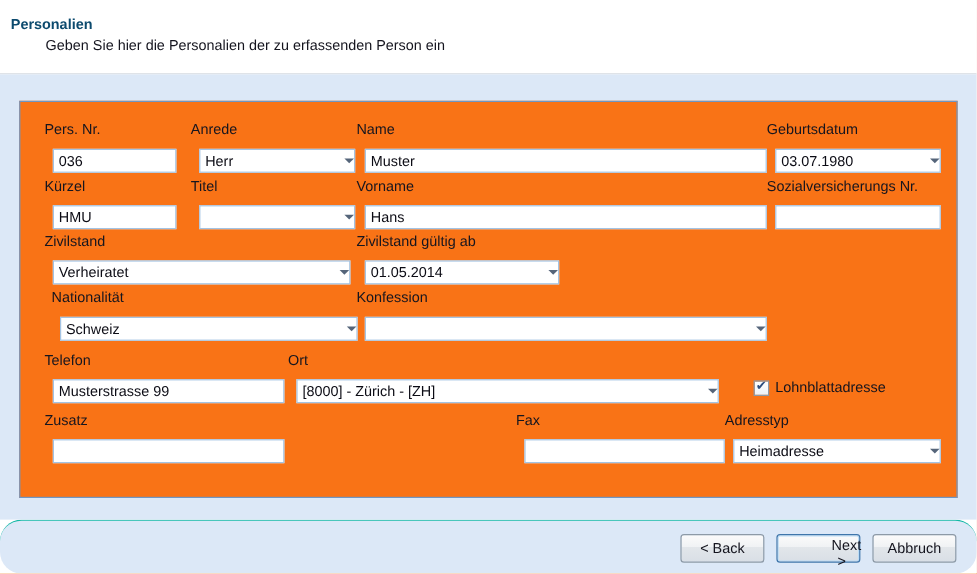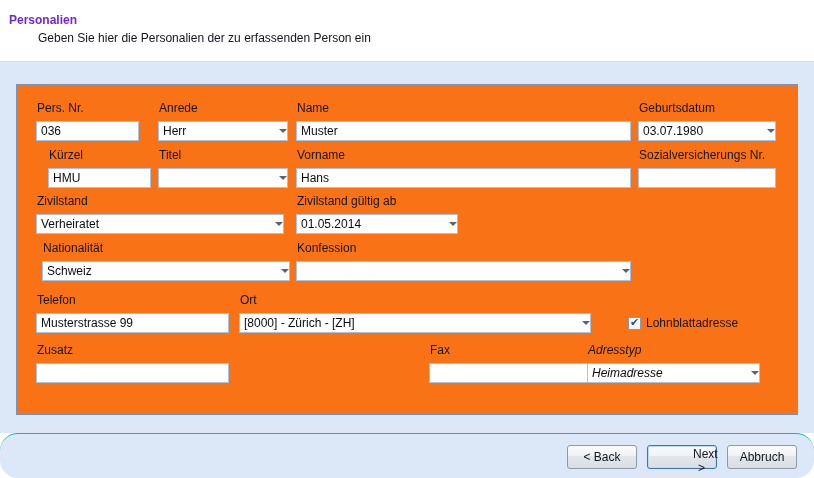--- a/index.html
+++ b/index.html
@@ -1,30 +1,30 @@
 <!DOCTYPE html>
 <html><head>
 <meta charset="utf-8">
 <style>
   html,body{margin:0;padding:0;}
   body{font-family:"Liberation Sans", sans-serif; font-size:12px; color:#14141e;}
   #page{position:relative; width:814px; height:478px; background:#ffffff; overflow:hidden;}
 
   
   #header{position:absolute; left:0; top:0; width:814px; height:62px; background:#ffffff; border-bottom:1px solid #d8dde3; box-sizing:border-box;}
-  #wizard-title{position:absolute; left:9px; top:13px; font-weight:bold; color:#6d28d9;}
+  #wizard-title{position:absolute; left:9px; top:13px; font-weight:bold; color:#0c4a6e;}
   #wizard-subtitle{position:absolute; left:38px; top:31px; color:#14141e;}
 
   
   #content{position:absolute; left:0; top:62px; width:814px; height:371px; background:#dce8f7;}
   #panel{position:absolute; left:16px; top:22px; width:782px; height:331px; border:1px solid #6f96c4; background:#f97316; box-sizing:border-box;}
 
   .field{position:absolute;}
   .flabel{height:15px; margin:0 0 5px 1px; white-space:nowrap; color:#15151f;}
-  .txt, .combo{display:block; width:100%; height:20px; box-sizing:border-box; border:1px solid #a3c3e3; background:#ffffff; font-family:"Liberation Sans", sans-serif; font-size:12px; color:#0b0b14; padding:0 4px; margin:0; border-radius:0; outline:none;}
+  .txt, .combo{display:block; width:100%; height:20px; box-sizing:border-box; border:1px solid #a3c3e3; background:#ffffff; font-family:"Liberation Sans", sans-serif; font-size:12px; color:#0b0b14; padding:0 4px; margin:8px; border-radius:0; outline:none;}
   .combo{display:flex; align-items:center; padding-right:0; cursor:default;}
   .cval{flex:1 1 auto; overflow:hidden; white-space:nowrap;}
   .arrow{flex:0 0 auto; width:0; height:0; border-left:4px solid transparent; border-right:4px solid transparent; border-top:4px solid #55657a;}
 
   
   .checkbox-row{position:absolute; display:flex; align-items:center; height:20px;}
   .checkbox{width:13px; height:13px; border:1px solid #8b99a8; background:linear-gradient(#fdfdfd,#edf2f7); display:inline-flex; align-items:center; justify-content:center; box-sizing:border-box;}
   .tick{visibility:hidden; font-size:11px; line-height:11px; color:#2c4d7e; margin-top:-1px;}
   .checkbox[data-checked="true"] .tick{visibility:visible;}
   .cblabel{margin-left:5px; white-space:nowrap;}
@@ -63,21 +63,21 @@
         <input class="txt" value="Muster" style="">
       </div>
       <div class="field" style="left:621px; top:16px; width:138px;">
         <div class="flabel">Geburtsdatum</div>
         <div class="combo">
           <span class="cval">03.07.1980</span>
           <span class="arrow"></span>
         </div>
       </div>
 
-      <div class="field" style="left:31px; top:63px; width:103px;">
+      <div class="field" style="left:19px; top:63px; width:103px;">
         <div class="flabel">Kürzel</div>
         <input class="txt" value="HMU" style="">
       </div>
       <div class="field" style="left:141px; top:63px; width:130px;">
         <div class="flabel">Titel</div>
         <div class="combo">
           <span class="cval"></span>
           <span class="arrow"></span>
         </div>
       </div>
@@ -139,21 +139,21 @@
       </div>
 
       <div class="field" style="left:19px; top:258px; width:193px;">
         <div class="flabel">Zusatz</div>
         <input class="txt" value="" style="">
       </div>
       <div class="field" style="left:412px; top:258px; width:167px;">
         <div class="flabel">Fax</div>
         <input class="txt" value="" style="">
       </div>
-      <div class="field" style="left:570px; top:258px; width:173px;font-style:italic;">
+      <div class="field" style="left:586px; top:258px; width:173px;">
         <div class="flabel">Adresstyp</div>
         <div class="combo">
           <span class="cval">Heimadresse</span>
           <span class="arrow"></span>
         </div>
       </div>
 
     </div>
   </div>
 

